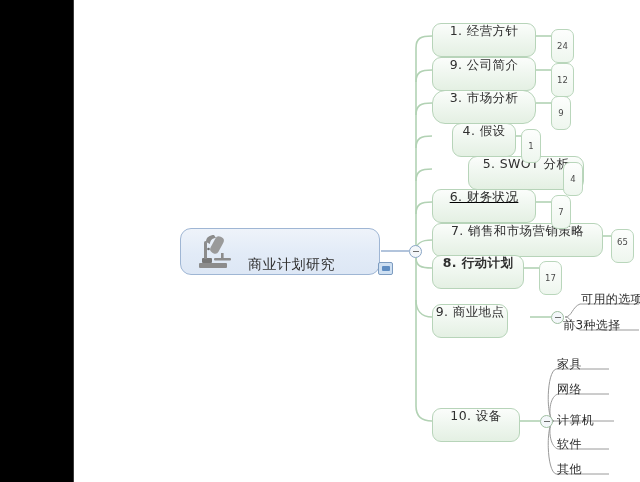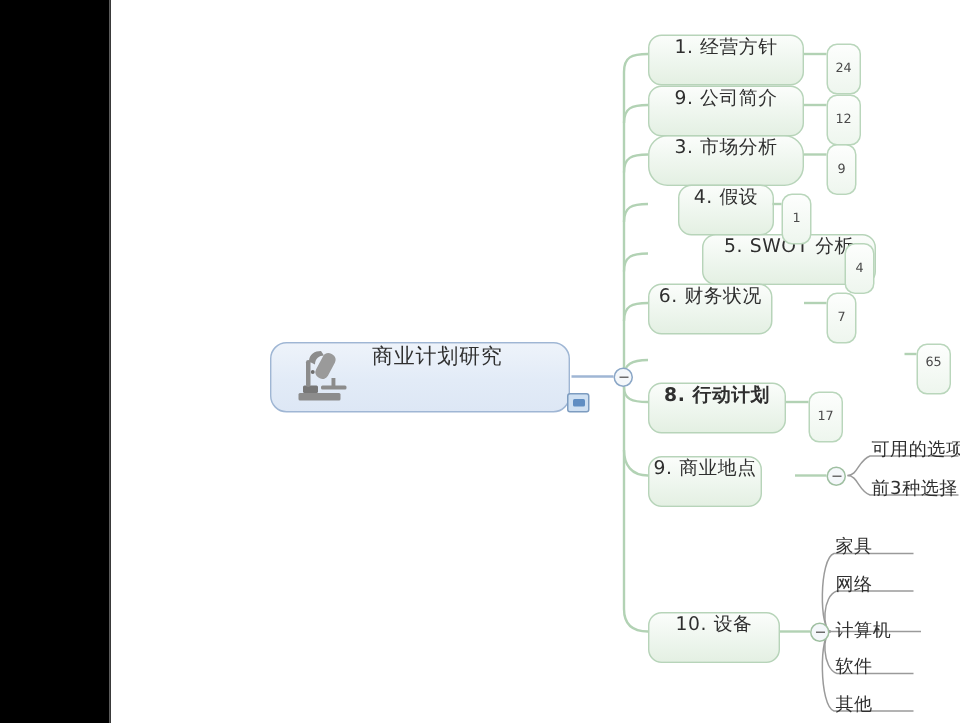--- a/index.html
+++ b/index.html
@@ -17,21 +17,21 @@
   
   svg.wires{position:absolute;left:0;top:0;width:640px;height:482px;pointer-events:none;}
 
   
   .central{
     position:absolute;left:180px;top:228px;width:200px;height:47px;
     box-sizing:border-box;
     border:1px solid #9fb6d4;
     border-radius:11px;
     background:linear-gradient(180deg,#eef3fa 0%,#e2ebf7 55%,#dde7f5 100%);
-    display:flex;align-items:flex-start;
+    display:flex;align-items:flex-end;
   }
   .central .ic{width:50px;height:44px;margin-left:9px;flex:0 0 auto;display:flex;align-items:center;justify-content:center;}
   .central .ttl{
     font-size:14px;color:#303030;letter-spacing:.5px;white-space:nowrap;
     margin-left:8px;
   }
   .note-badge{
     position:absolute;left:378px;top:262px;width:15px;height:13px;
     box-sizing:border-box;border:1px solid #7d9cc0;border-radius:2px;
     background:#cfe0f2;
@@ -162,22 +162,25 @@
   </div>
   <div class="branch" style="left:432px;top:90px;width:104px;border-radius:13px;">
     <span>3. 市场分析</span>
   </div>
   <div class="branch" style="left:452px;top:123px;width:64px;">
     <span>4. 假设</span>
   </div>
   <div class="branch" style="left:432px;top:156px;width:116px;margin-left:36px;">
     <span>5. SWOT 分析</span>
   </div>
-  <div class="branch" style="left:432px;top:189px;width:83px;">
+  <div class="branch" style="left:432px;top:189px;width:104px;text-decoration:underline;">
     <span>6. 财务状况</span>
+  </div>
+  <div class="branch" style="left:432px;top:223px;width:171px;">
+    <span>7. 销售和市场营销策略</span>
   </div>
   <div class="branch" style="left:432px;top:255px;width:92px;font-weight:bold;">
     <span>8. 行动计划</span>
   </div>
   <div class="branch" style="left:432px;top:304px;width:76px;">
     <span>9. 商业地点</span>
   </div>
   <div class="branch" style="left:432px;top:408px;width:88px;">
     <span>10. 设备</span>
   </div>
@@ -208,21 +211,21 @@
   </div>
 
   <div class="toggle green" style="left:551px;top:311px;">
       <i></i>
     </div>
   <div class="toggle green" style="left:540px;top:415px;">
       <i></i>
     </div>
 
   <div class="leaf" style="left:581px;top:291px;">可用的选项</div>
-  <div class="leaf" style="left:581px;top:317px;text-align:center;">前3种选择</div>
+  <div class="leaf" style="left:563px;top:317px;text-align:center;">前3种选择</div>
 
   <div class="leaf" style="left:557px;top:356px;">家具</div>
   <div class="leaf" style="left:557px;top:381px;">网络</div>
   <div class="leaf" style="left:557px;top:412px;">计算机</div>
   <div class="leaf" style="left:557px;top:436px;">软件</div>
   <div class="leaf" style="left:557px;top:461px;">其他</div>
 
 </div>
 
 </body></html>

